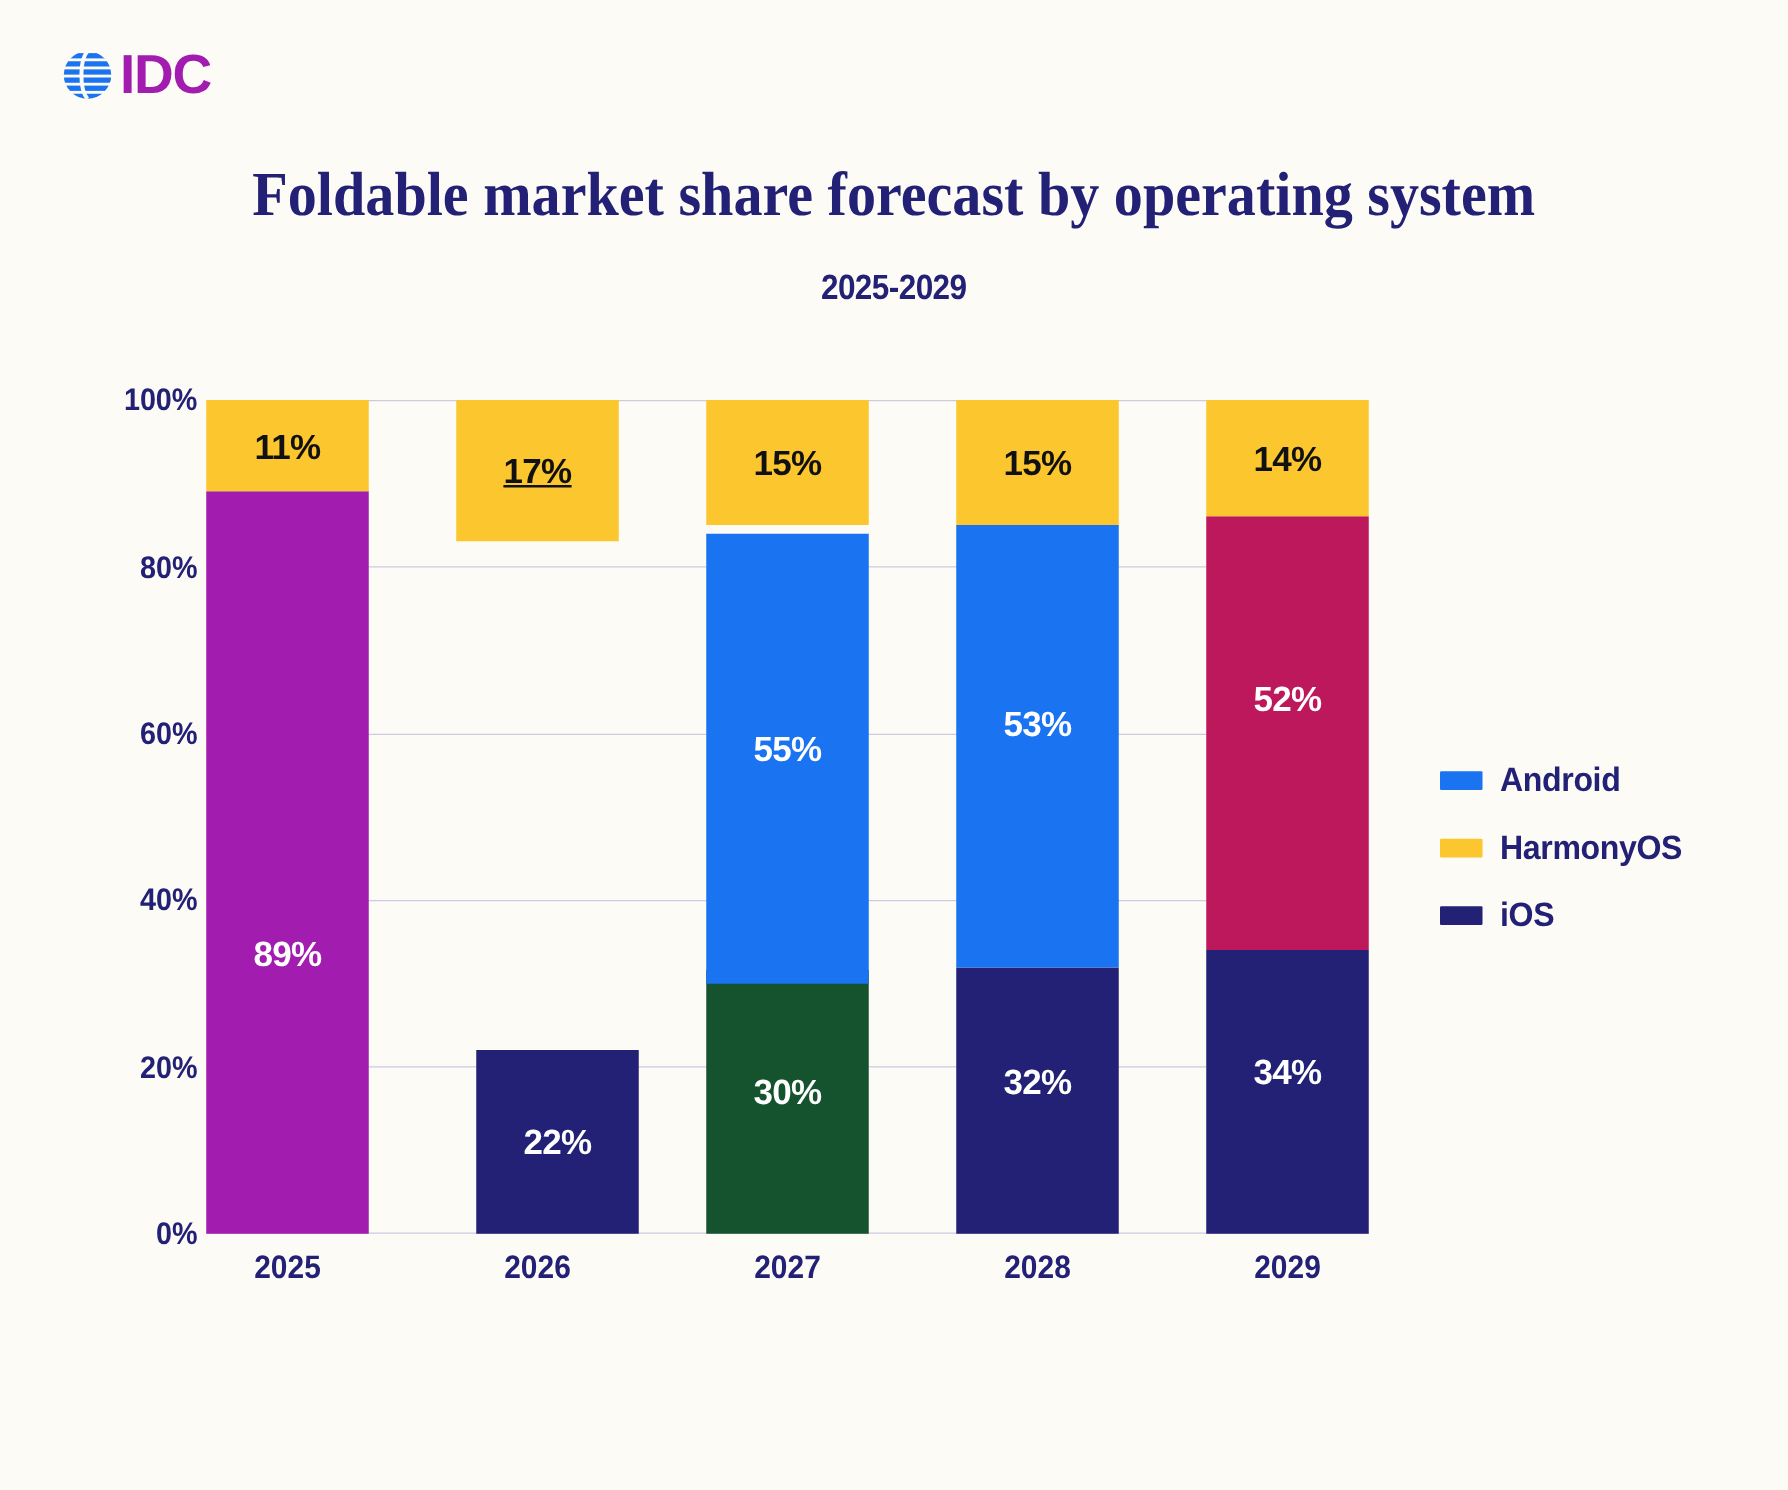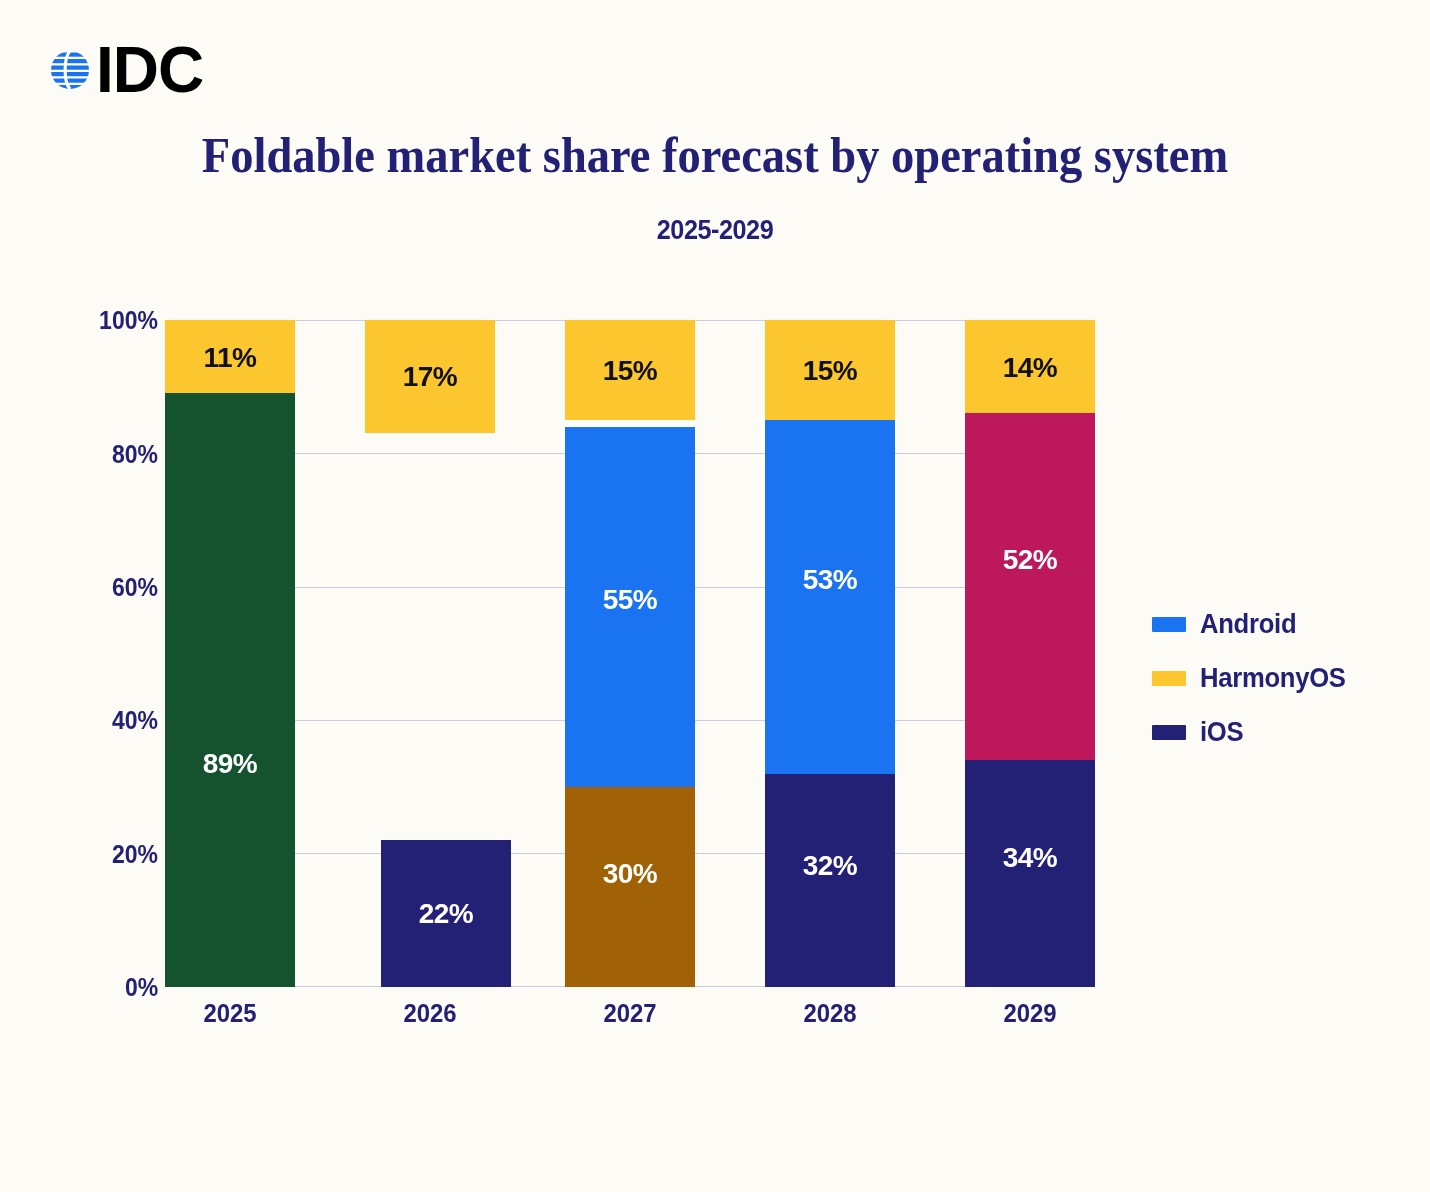--- a/index.html
+++ b/index.html
@@ -24,24 +24,24 @@
     align-items: center;
     gap: 4px;
   }
   #brand-logo .globe {
     width: 44px;
     height: 44px;
     display: block;
   }
   #brand-logo .wordmark {
     font-family: "Liberation Sans", sans-serif;
-    font-size: 64px;
+    font-size: 44px;
     font-weight: bold;
     letter-spacing: -1px;
-    color: #000000;
+    color: #a21caf;
     line-height: 1;
     text-align: center;
   }
 
   
   #chart-title {
     position: absolute;
     top: 126px;
     left: 0;
     width: 1430px;
@@ -203,39 +203,39 @@
 
   <div class="gridline" style="top:0px;"></div>
   <div class="gridline" style="top:133px;"></div>
   <div class="gridline" style="top:267px;"></div>
   <div class="gridline" style="top:400px;"></div>
   <div class="gridline" style="top:533px;"></div>
   <div class="gridline" style="top:666px;"></div>
 
   <div class="bar" style="left:0px;height:667px;">
     <div class="seg" style="bottom:0px;height:0px;background:#232175;"></div>
-    <div class="seg" style="bottom:0px;height:593.6px;background:#14532d;">
+    <div class="seg" style="bottom:0px;height:593.6px;background:#a21caf;">
       <div class="seg-label" style="top:355px;color:#FFFFFF;">89%</div>
     </div>
     <div class="seg" style="bottom:593.6px;height:73.4px;background:#FBC62E;">
       <div class="seg-label" style="top:22px;color:#111111;">11%</div>
     </div>
   </div>
 
   <div class="bar" style="left:200px;height:667px;">
     <div class="seg" style="bottom:0px;height:146.7px;background:#232175;margin-left:16px;">
       <div class="seg-label" style="top:58px;color:#FFFFFF;">22%</div>
     </div>
     <div class="seg" style="bottom:553.6px;height:113.4px;background:#FBC62E;">
-      <div class="seg-label" style="top:41px;color:#111111;">17%</div>
+      <div class="seg-label" style="top:41px;color:#111111;text-decoration:underline;">17%</div>
     </div>
   </div>
 
   <div class="bar" style="left:400px;height:667px;">
-    <div class="seg" style="bottom:0px;height:211px;background:#a16207;">
+    <div class="seg" style="bottom:0px;height:211px;background:#14532d;">
       <div class="seg-label" style="top:82px;color:#FFFFFF;">30%</div>
     </div>
     <div class="seg" style="bottom:200.1px;height:360px;background:#1A73F0;">
       <div class="seg-label" style="top:157px;color:#FFFFFF;">55%</div>
     </div>
     <div class="seg" style="bottom:567px;height:100px;background:#FBC62E;">
       <div class="seg-label" style="top:35px;color:#111111;">15%</div>
     </div>
   </div>
 

